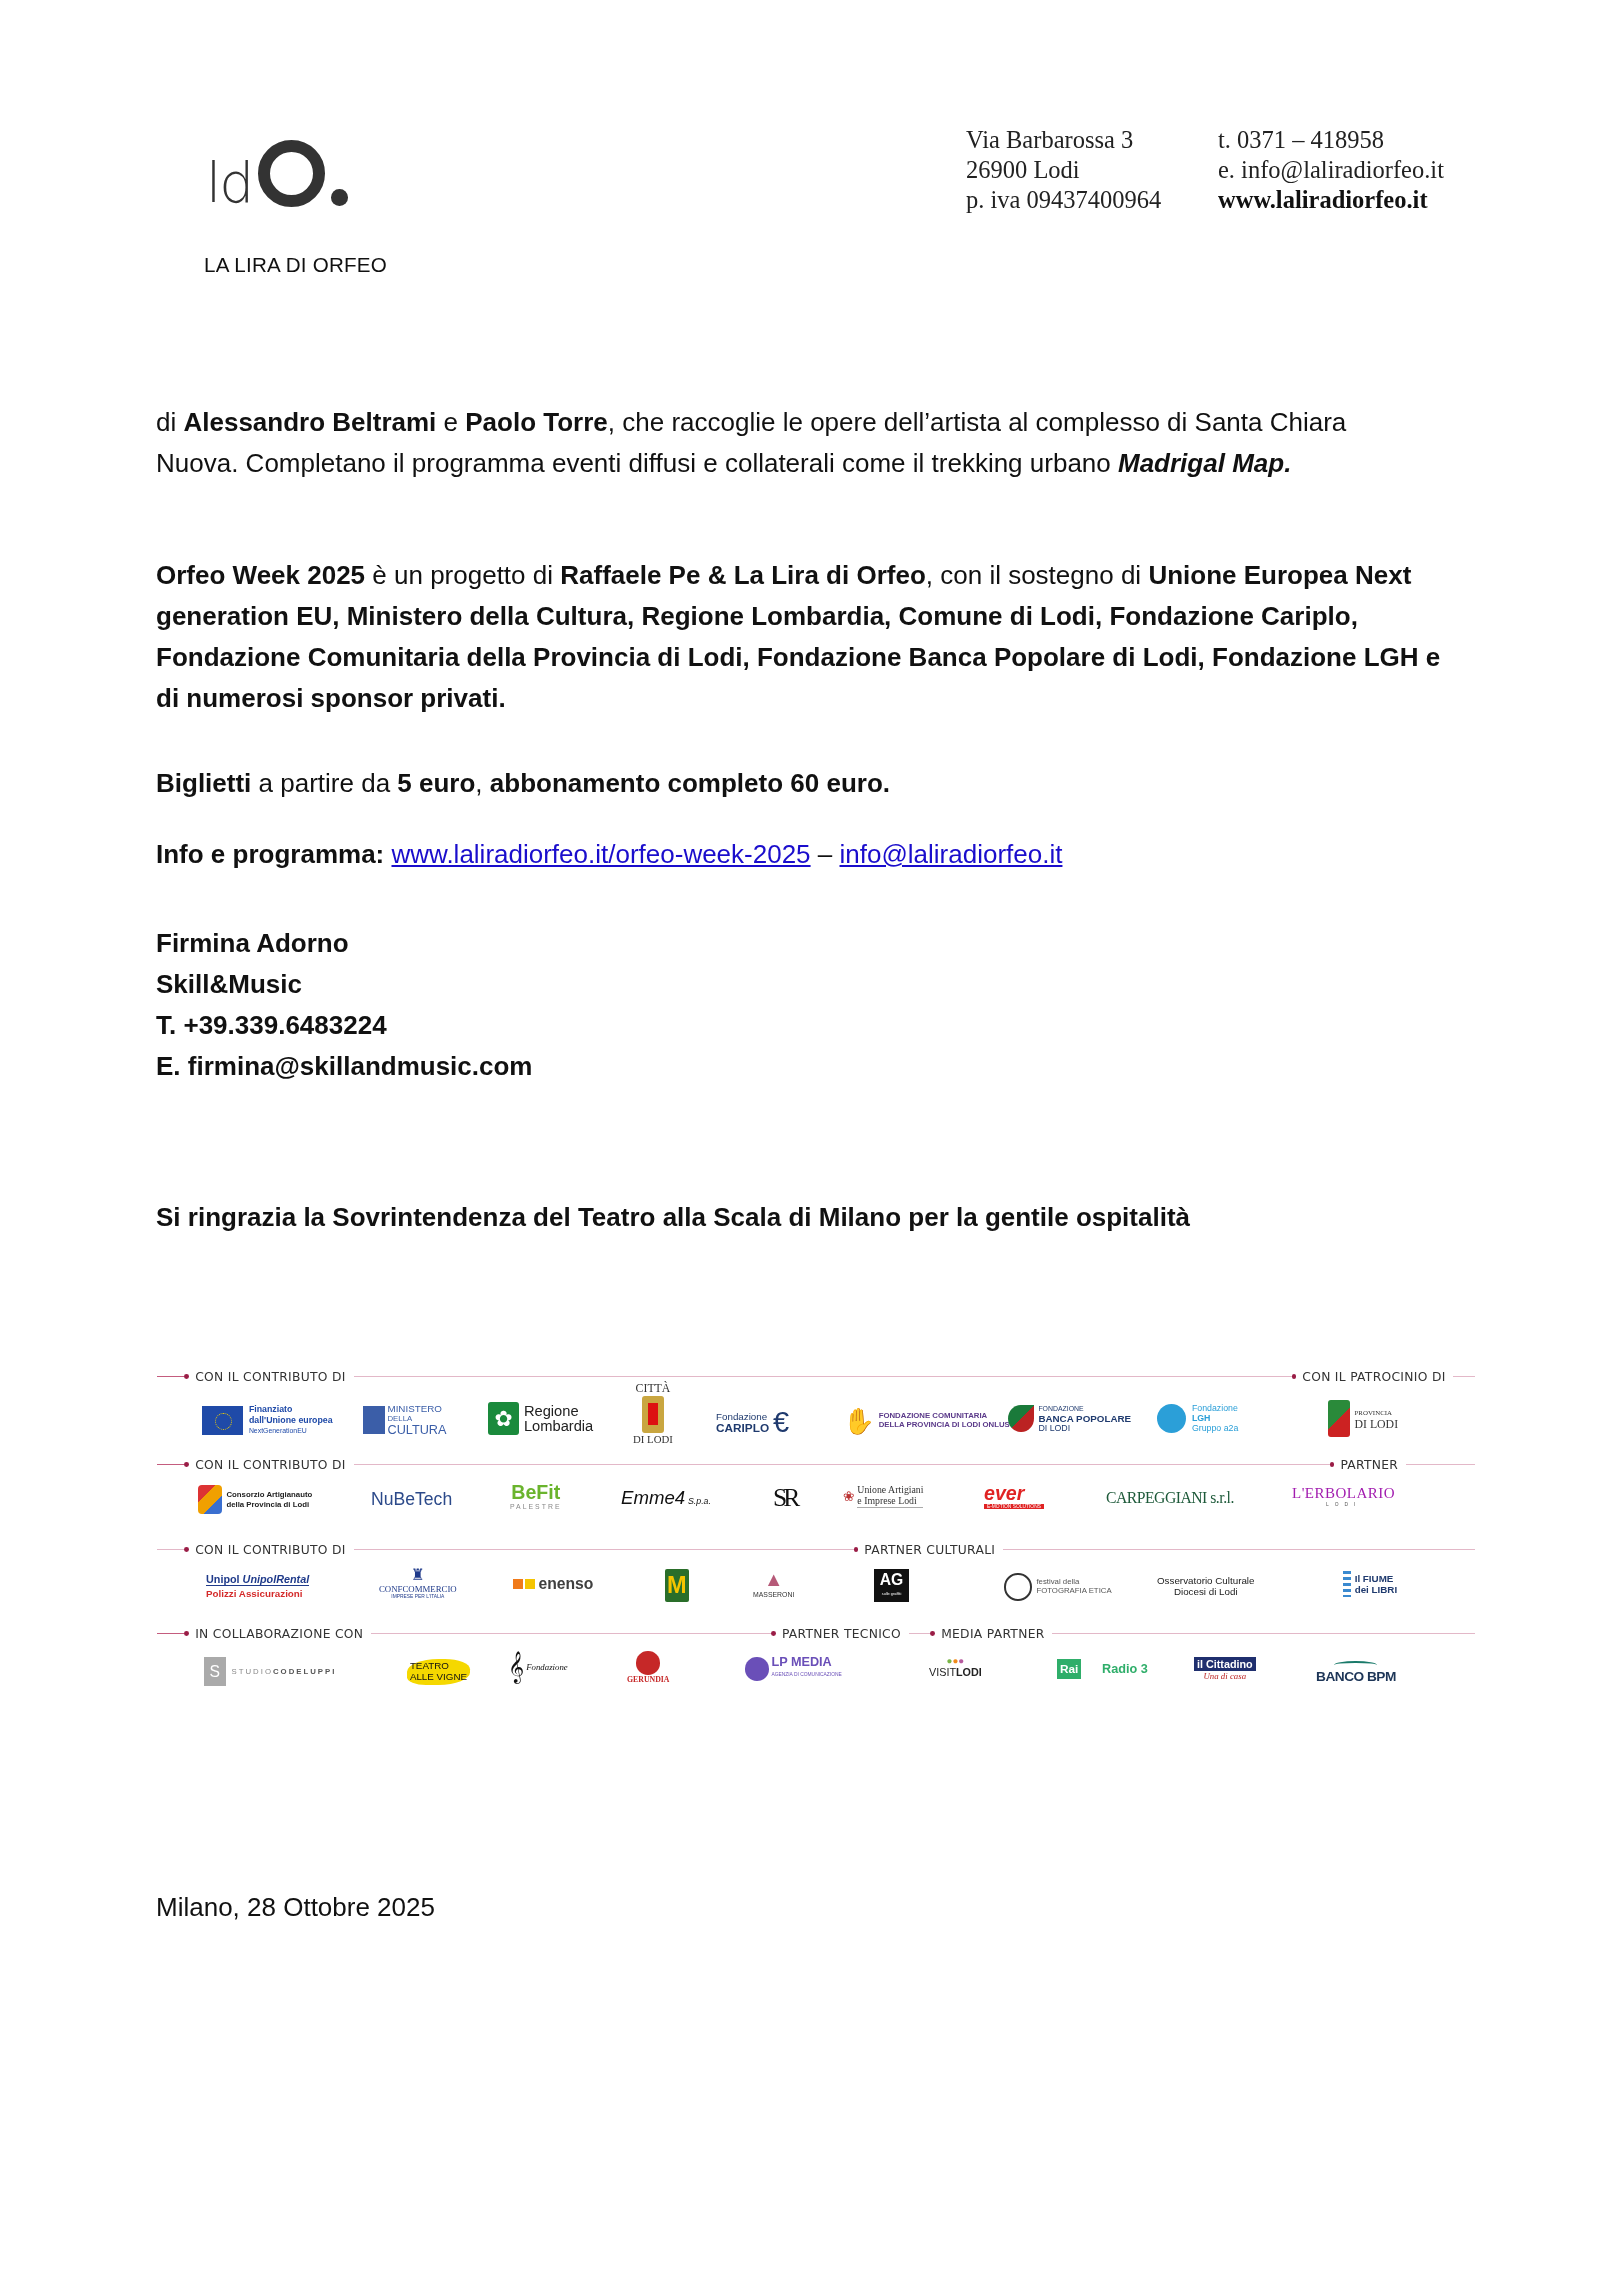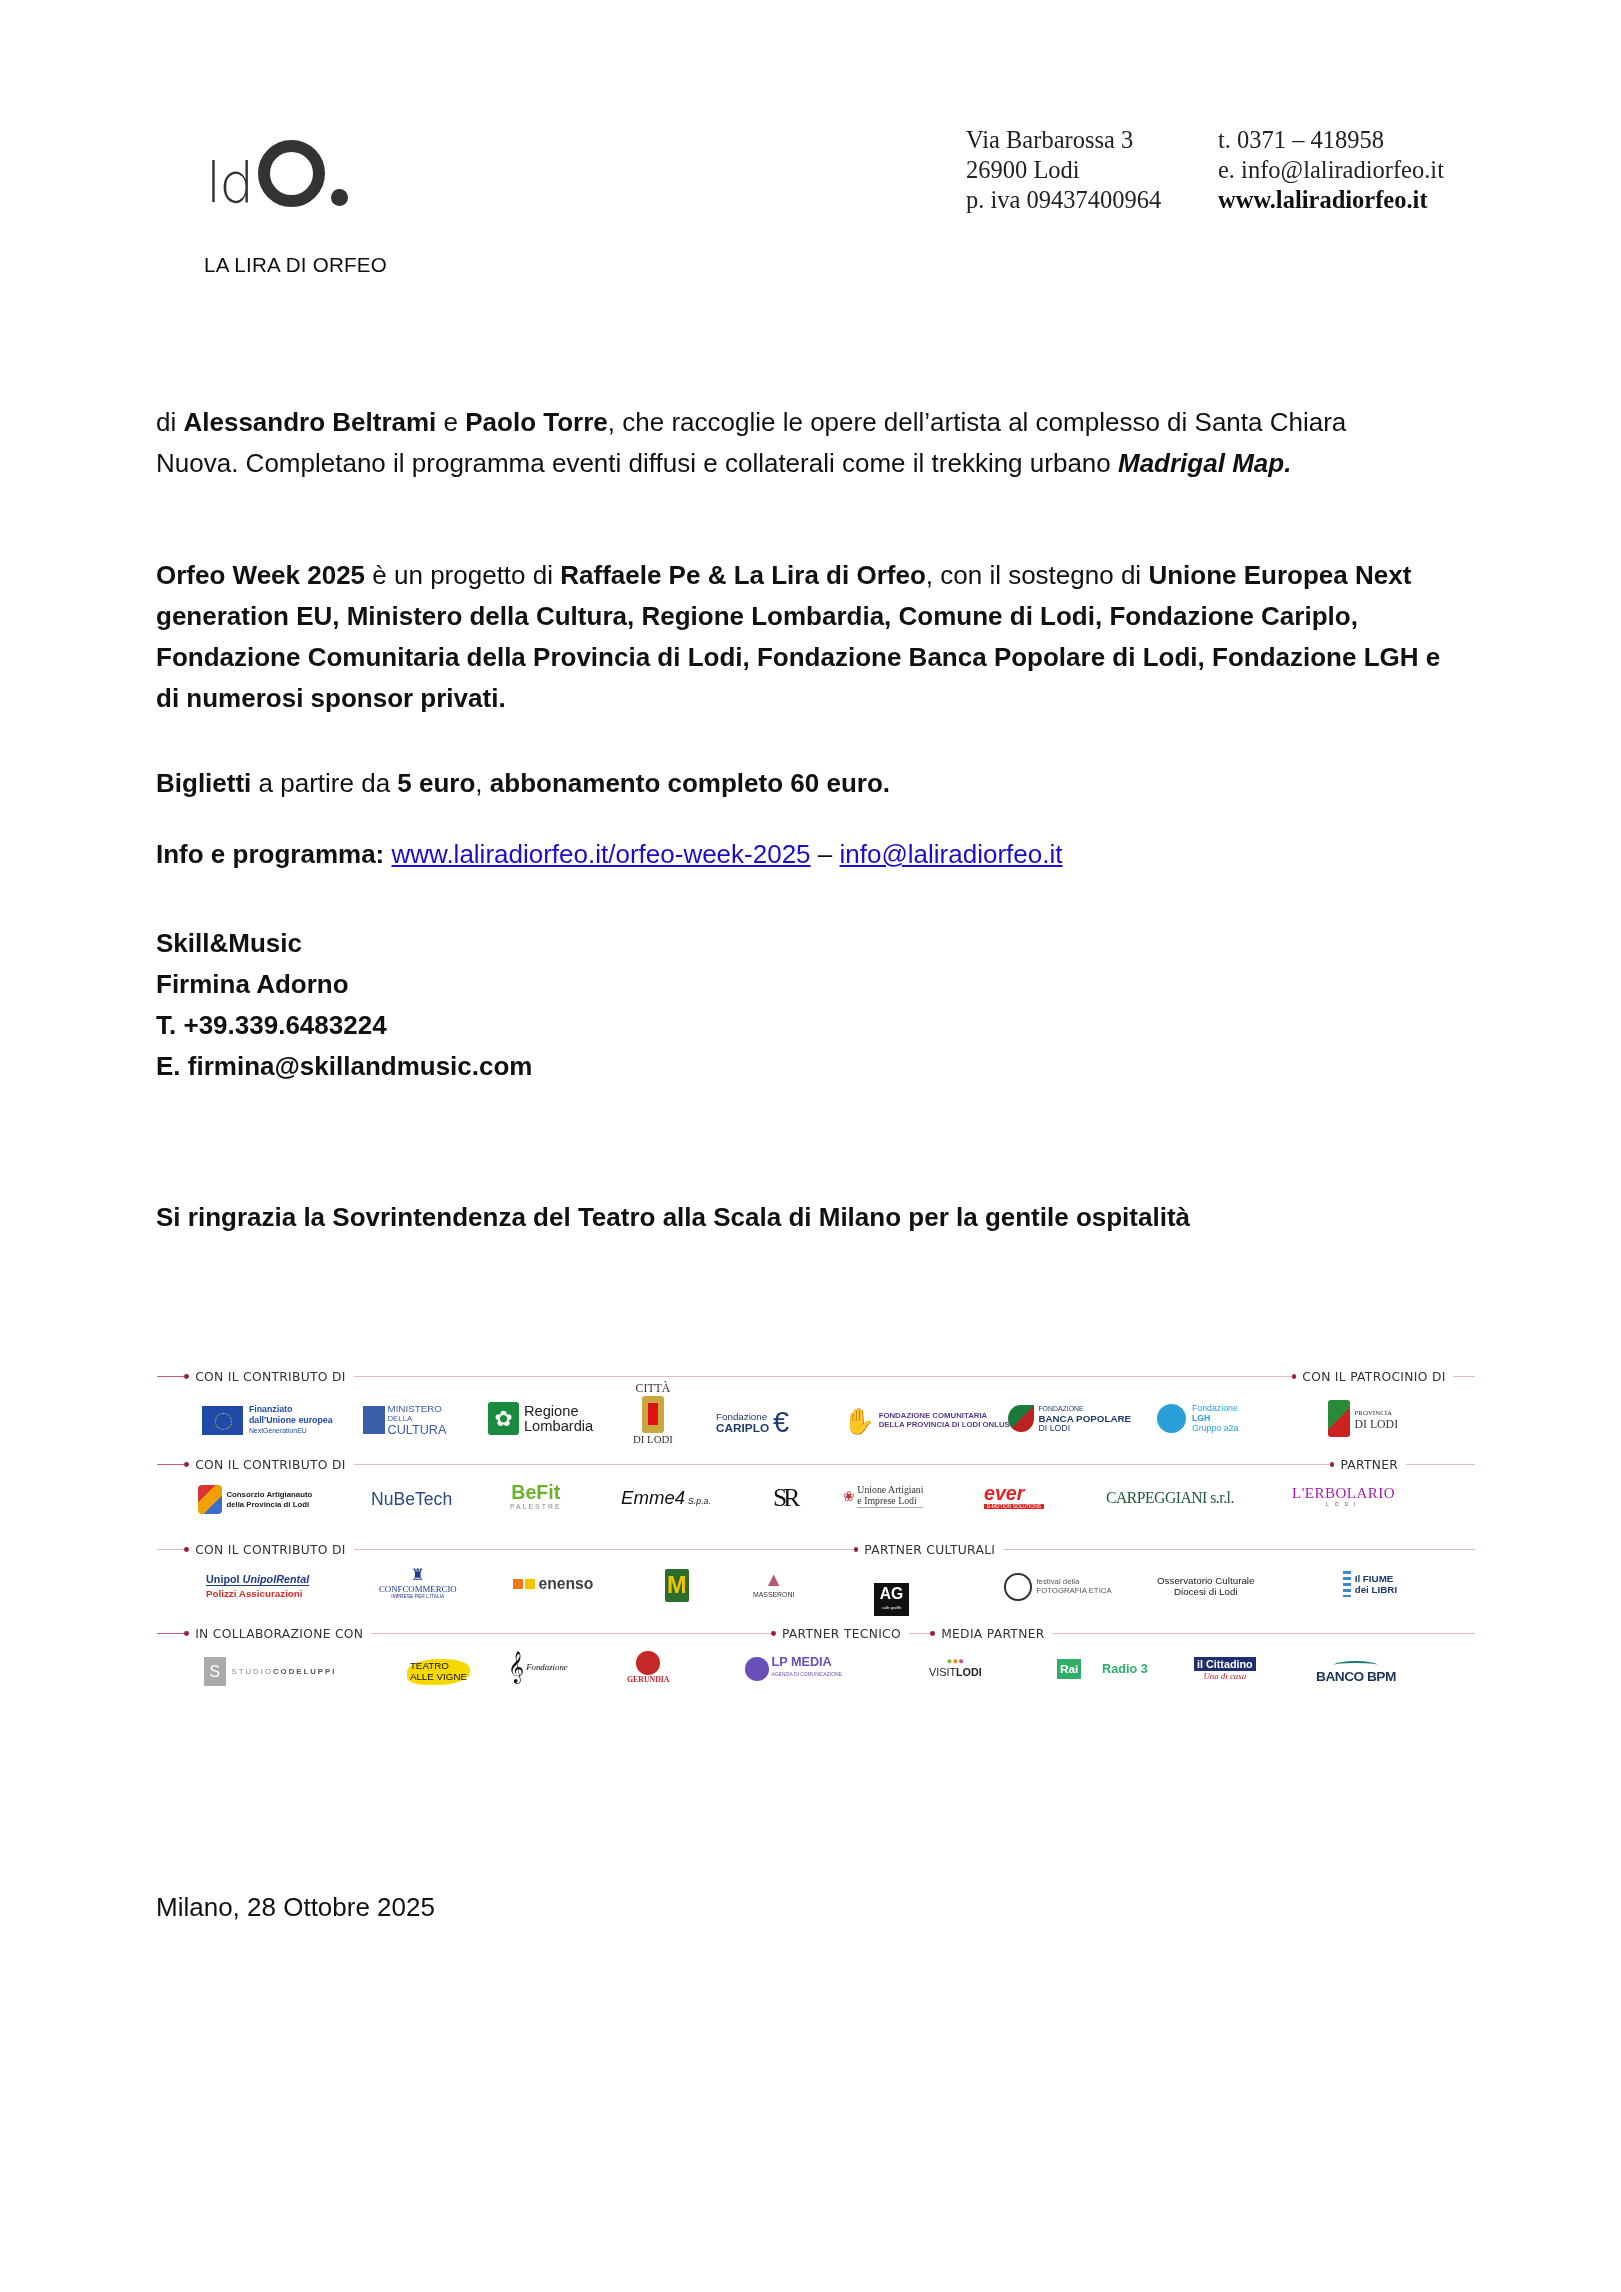--- a/index.html
+++ b/index.html
@@ -79,22 +79,22 @@
 
 <div class="abs body-text p3">
   <b>Biglietti</b><span> a partire da </span><b>5 euro</b><span>, </span><b>abbonamento completo 60 euro.</b>
 </div>
 
 <div class="abs body-text p4">
   <b>Info e programma:</b> <a>www.laliradiorfeo.it/orfeo-week-2025</a><span> – </span><a>info@laliradiorfeo.it</a>
 </div>
 
 <div class="abs body-text p5">
+  <b class="line">Firmina Adorno</b>
   <b class="line">Skill&amp;Music</b>
-  <b class="line">Firmina Adorno</b>
   <b class="line">T. +39.339.6483224</b>
   <b class="line">E. firmina@skillandmusic.com</b>
 </div>
 
 <div class="abs body-text p6">
   <b>Si ringrazia la Sovrintendenza del Teatro alla Scala di Milano per la gentile ospitalità</b>
 </div>
 
 <div class="abs banner">
 
@@ -252,21 +252,21 @@
     <span class="sq" style="width:9.8px;height:9.8px;background:#f5c400;margin-left:2px;"></span>
     <b style="font-size:15.7px;color:#404040;margin-left:3.9px;">enenso</b>
   </div>
   <div class="logo-item" style="left:508px; top:202px;">
     <span class="sq" style="width:23.5px;height:33px;background:#2a6e2a;color:#f5c400;font-size:23.5px;font-weight:bold;text-align:center;line-height:33px;border-radius:2px;">M</span>
   </div>
   <div class="logo-item" style="left:596px; top:202px; flex-direction:column;">
     <span style="font-size:19.6px;line-height:21.6px;color:#b65a78;">▲</span>
     <span style="font-size:6.9px;color:#333;">MASSERONI</span>
   </div>
-  <div class="logo-item" style="left:701px; top:216px;padding-left:16px;">
+  <div class="logo-item" style="left:701px; top:202px;padding-left:16px;">
     <span class="sq" style="width:35px;height:33px;background:#111;color:#fff;text-align:center;">
       <b style="display:block;font-size:15.7px;line-height:21.6px;">AG</b>
       <span style="display:block;font-size:3.9px;">sulle graffiti</span>
     </span>
   </div>
   <div class="logo-item" style="left:847px; top:206px;">
     <span class="sq" style="width:23.5px;height:23.5px;border:2.9px double #333;border-radius:50%;"></span>
     <span style="margin-left:4.9px;font-size:7.8px;line-height:8.8px;color:#555;">
       <span style="display:block">festival della</span>
       <span style="display:block">FOTOGRAFIA ETICA</span>

